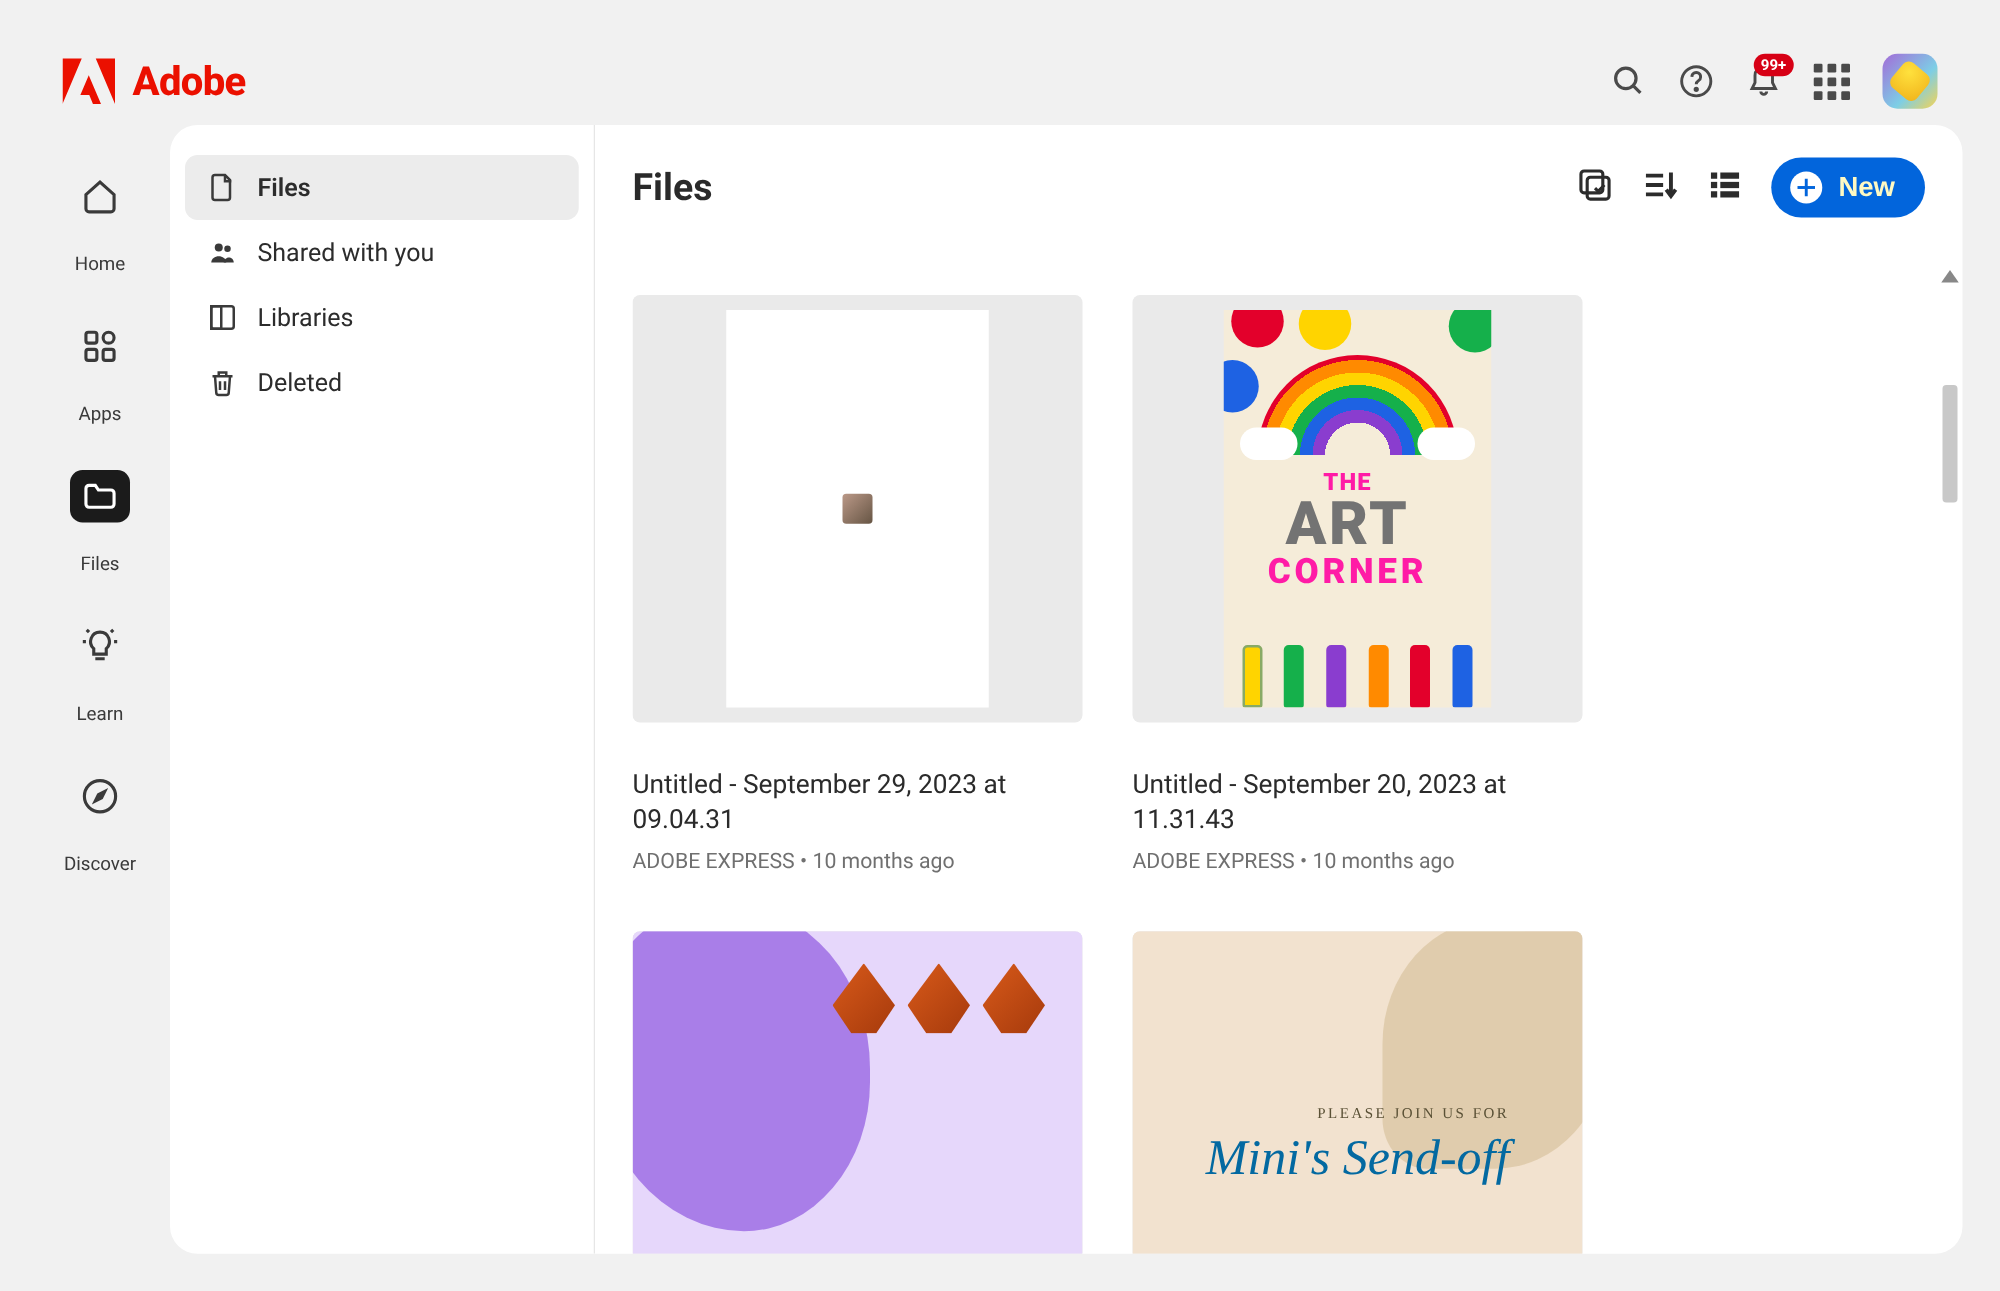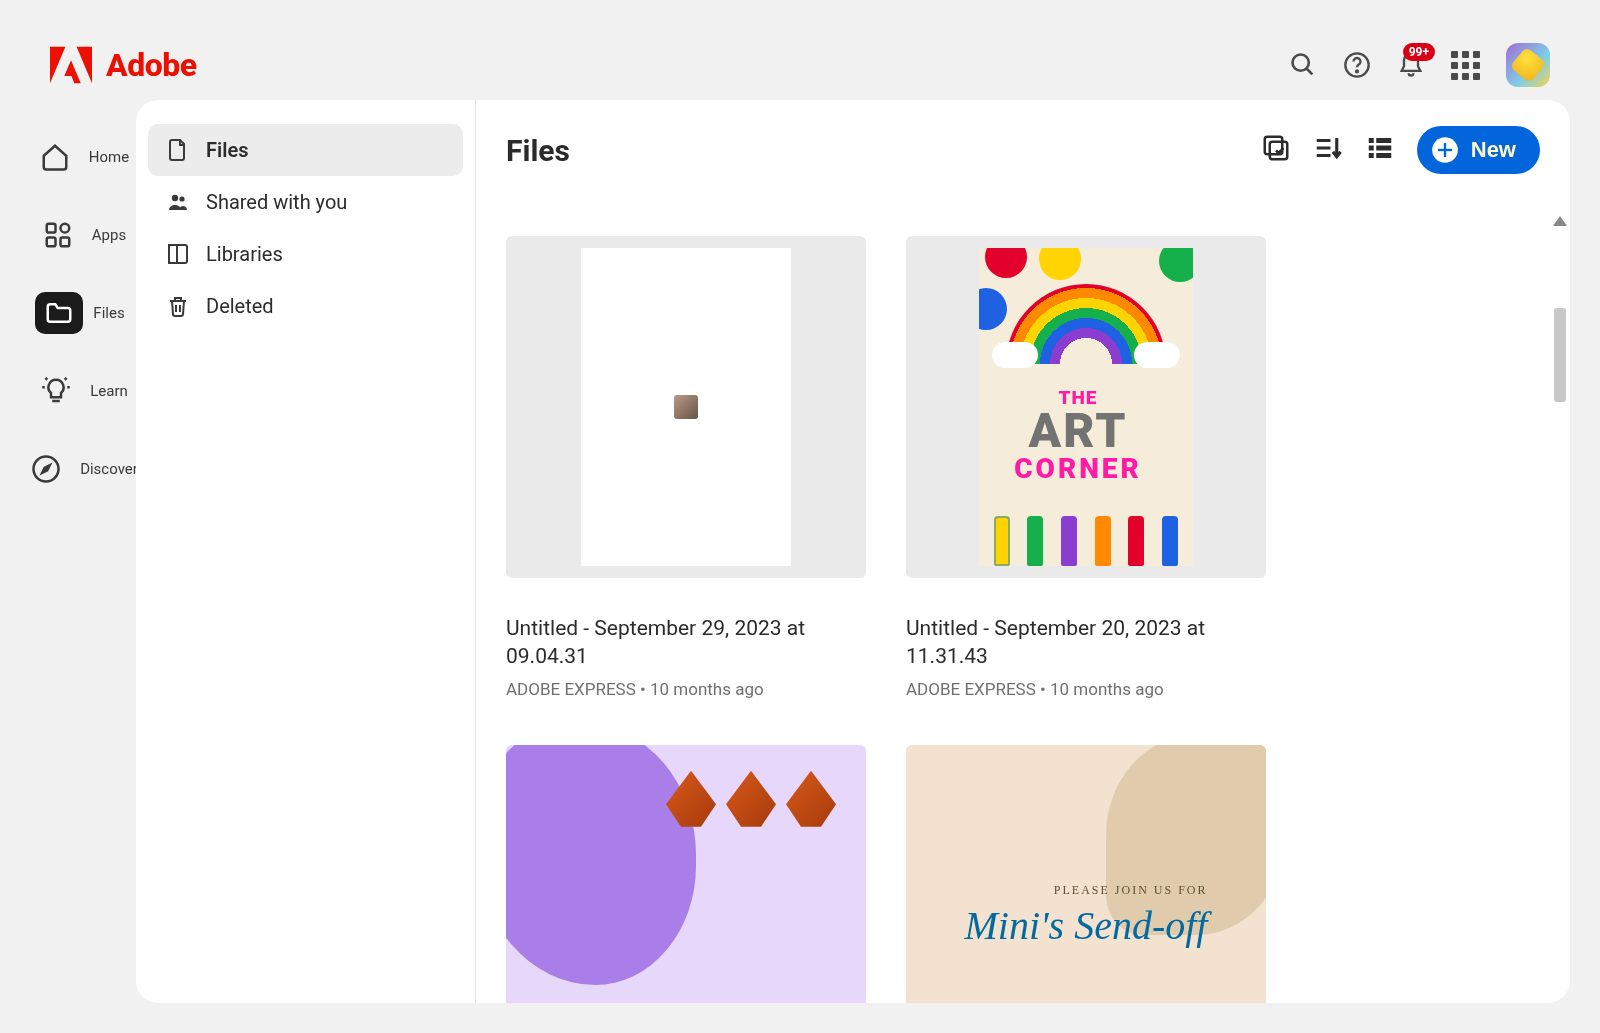--- a/index.html
+++ b/index.html
@@ -56,21 +56,21 @@
 .avatar::after { content:""; width:26px; height:26px; border-radius:6px; background: radial-gradient(circle at 30% 30%, #ffe13d, #f0b21a); transform: rotate(40deg); }
 
 .body-row { display: flex; height: calc(100% - 70px); align-items: stretch; }
 
 .rail {
   width: 100px;
   display: flex; flex-direction: column; align-items: center;
   padding-top: 36px; gap: 36px;
 }
 .rail-item {
-  display: flex; align-items: center; gap: 10px;
+  display: flex; flex-direction: column; align-items: center; gap: 24px;
   color: #3a3a3a; font-size: 15px; cursor: pointer;
 }
 .rail-item svg { width: 30px; height: 30px; }
 .rail-item.active .rail-icon-box {
   background: #1b1b1b; color: #fff; border-radius: 10px; width: 48px; height: 42px;
   display:flex; align-items:center; justify-content:center;
 }
 .rail-item .rail-icon-box { width:48px; height:42px; display:flex; align-items:center; justify-content:center; }
 
 .content-panel {
@@ -124,21 +124,21 @@
 
 .thumb2-inner {
   width: 214px; height: 318px; background:#f5ecd9; position:relative; overflow:hidden;
 }
 .rainbow { position:absolute; top:36px; left:50%; transform:translateX(-50%); width:160px; height:80px; }
 .rainbow::before { content:""; position:absolute; inset:0; border-radius: 160px 160px 0 0; background:
   radial-gradient(circle at 50% 100%, transparent 0 26px, #8a3dcf 26px 36px, #1e62e3 36px 46px, #15b04b 46px 56px, #ffd400 56px 66px, #ff8a00 66px 76px, #e3002b 76px 86px, transparent 86px);
 }
 .cloud { position:absolute; width:46px; height:26px; background:#fff; border-radius:50px; bottom:-4px; }
 .cloud.l { left:-14px; } .cloud.r { right:-14px; }
-.art-text { position:absolute; top:126px; left:0; right:16px; text-align:center;margin-top:12px; }
+.art-text { position:absolute; top:126px; left:0; right:16px; text-align:center; }
 .art-text .t1 { color:#ff1ba6; font-weight:900; font-size:19px; letter-spacing:1px; }
 .art-text .t2 { color:#737373; font-weight:900; font-size:48px; line-height:0.9; letter-spacing:2px; }
 .art-text .t3 { color:#ff1ba6; font-weight:900; font-size:28px; letter-spacing:3px; }
 .splat { position:absolute; width:42px; height:42px; border-radius:50%; filter:blur(0.3px); }
 .splat.yellow { background:#ffd400; top:-10px; left:60px; }
 .splat.red { background:#e3002b; top:-12px; left:6px; }
 .splat.blue { background:#1e62e3; top:40px; left:-14px; }
 .splat.green { background:#15b04b; top:-8px; right:-8px; }
 .crayons { position:absolute; bottom:0; left:0; right:0; height:62px; display:flex; justify-content:space-around; align-items:flex-end; padding:0 6px; }
 .crayon { width:16px; height:50px; border-radius:4px 4px 2px 2px; }

